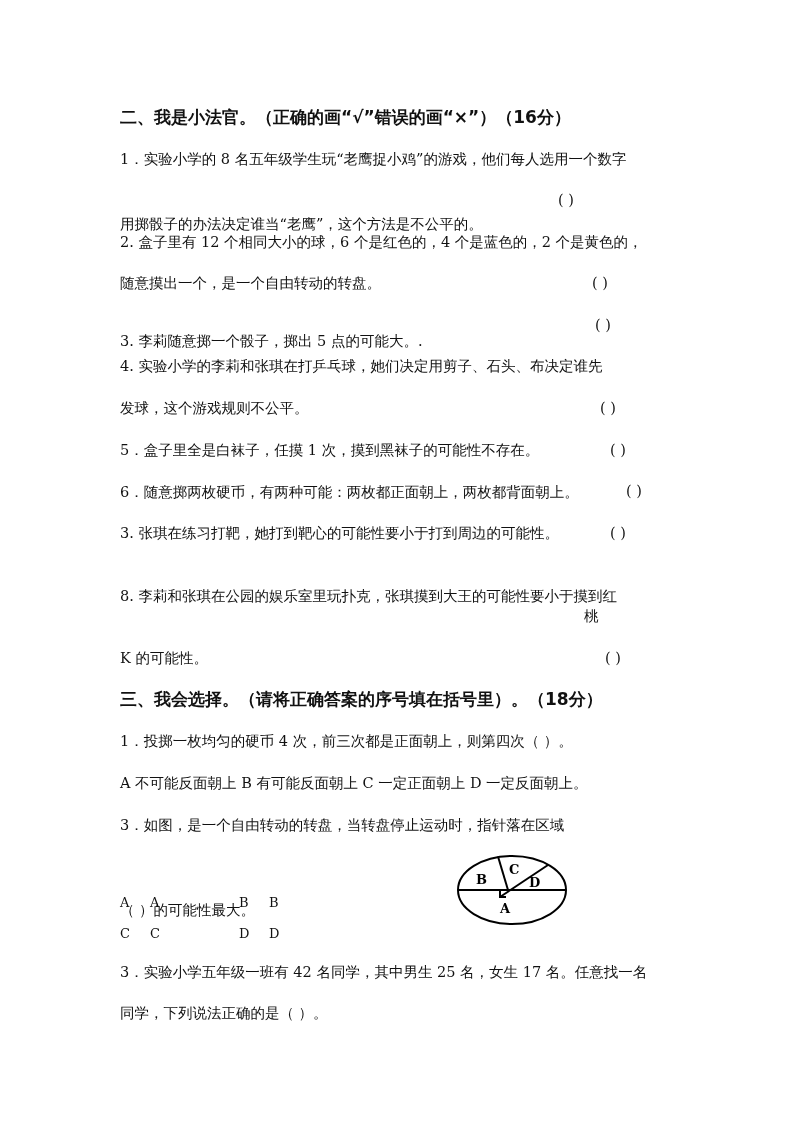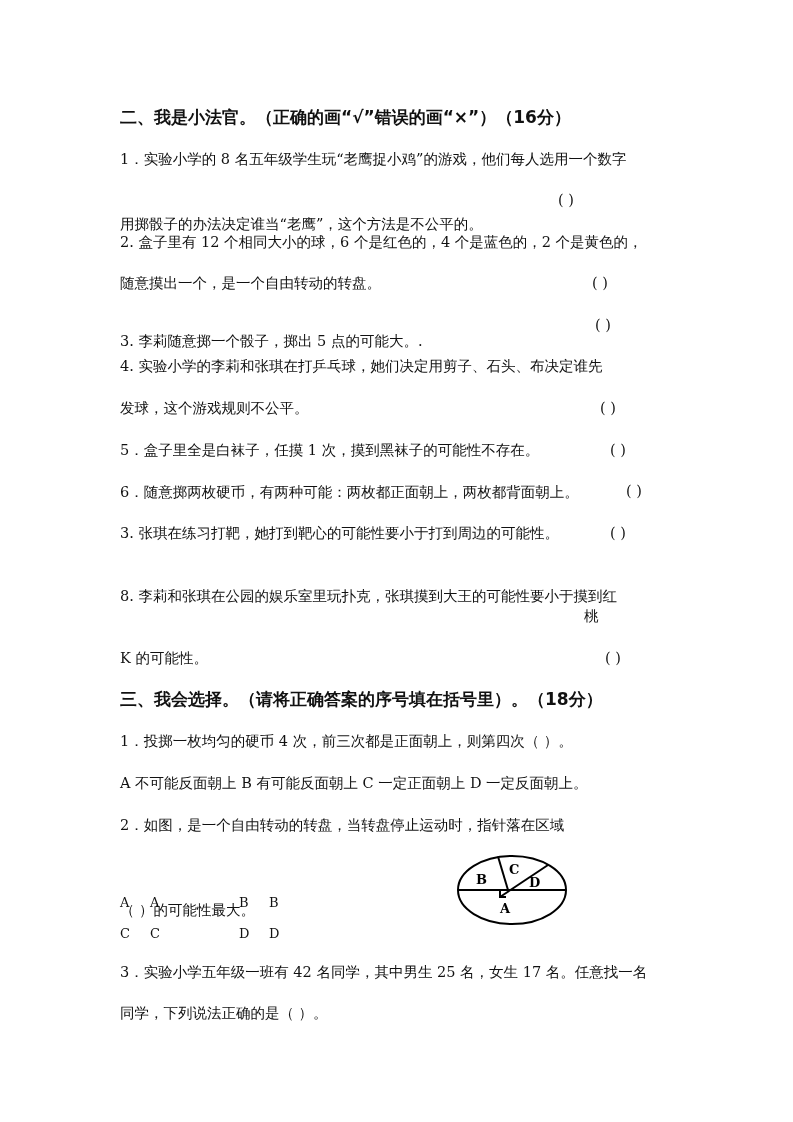--- a/index.html
+++ b/index.html
@@ -43,21 +43,21 @@
 <div class="line" style="top:538px;margin-top:48px;">8. 李莉和张琪在公园的娱乐室里玩扑克，张琪摸到大王的可能性要小于摸到红</div>
 <div class="line" style="left:584px; top:606px;">桃</div>
 <div class="line" style="top:648px;">K 的可能性。</div>
 <div class="paren" style="left:605px; top:648px;">(      )</div>
 
 <div class="line bold" style="top:689px;">三、我会选择。（请将正确答案的序号填在括号里）。（18分）</div>
 
 <div class="line" style="top:731px;">1．投掷一枚均匀的硬币 4 次，前三次都是正面朝上，则第四次（ ）。</div>
 <div class="line" style="top:773px;text-align:center;">A 不可能反面朝上 B 有可能反面朝上 C 一定正面朝上 D 一定反面朝上。</div>
 
-<div class="line" style="top:815px;">2．如图，是一个自由转动的转盘，当转盘停止运动时，指针落在区域</div>
+<div class="line" style="top:815px;">3．如图，是一个自由转动的转盘，当转盘停止运动时，指针落在区域</div>
 <div class="line" style="top:900px;">（      ）的可能性最大。</div>
 
 <div class="opt" style="left:120px; top:893px;">A</div>
 <div class="opt" style="left:150px; top:893px;">A</div>
 <div class="opt" style="left:239px; top:893px;">B</div>
 <div class="opt" style="left:269px; top:893px;">B</div>
 <div class="opt" style="left:120px; top:924px;">C</div>
 <div class="opt" style="left:150px; top:924px;">C</div>
 <div class="opt" style="left:239px; top:924px;">D</div>
 <div class="opt" style="left:269px; top:924px;">D</div>

